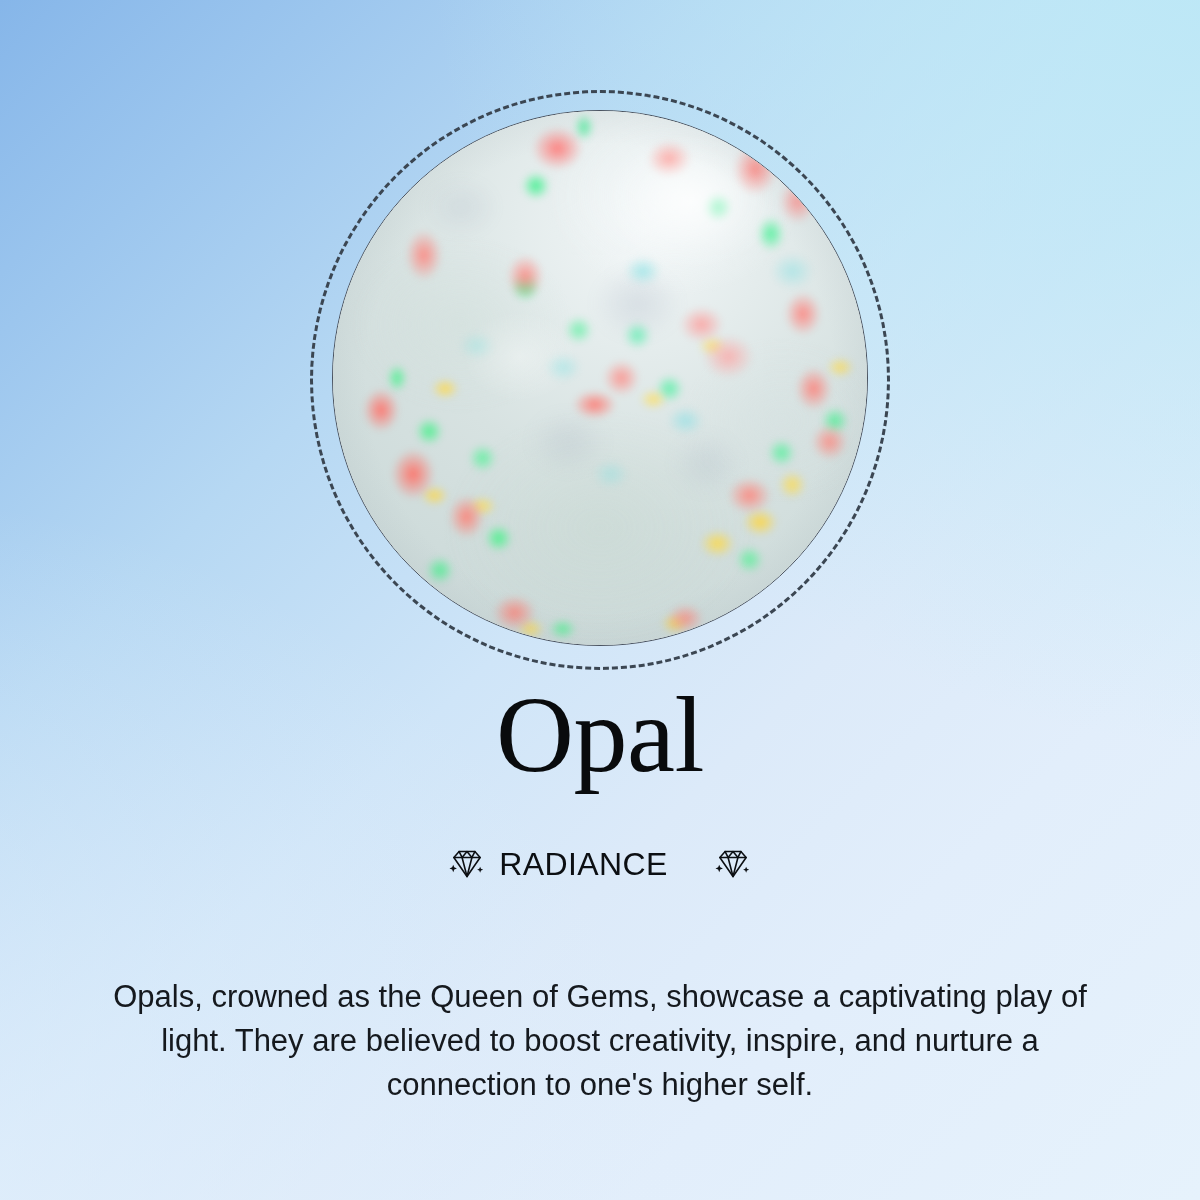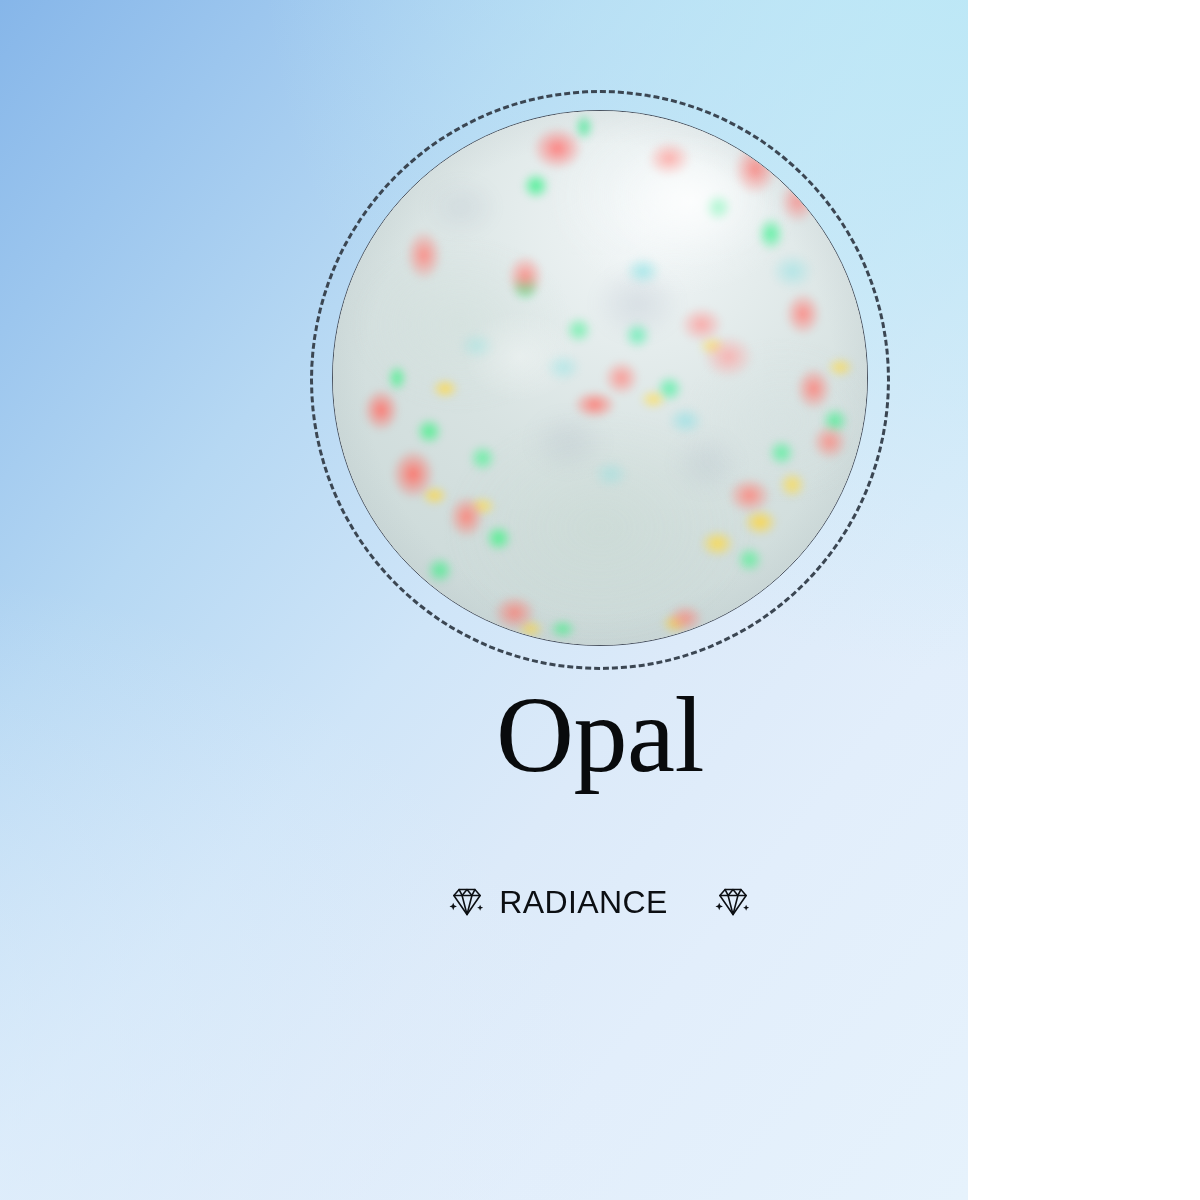--- a/index.html
+++ b/index.html
@@ -10,21 +10,21 @@
   body {
     width: 1200px;
     height: 1200px;
     overflow: hidden;
     font-family: "Liberation Sans", sans-serif;
   }
 
   
   .card {
     position: relative;
-    width: 968px;
+    width: 1200px;
     height: 1200px;
     background:
       linear-gradient(to bottom right,
         #86b6e9 0%,
         #9cc6ee 14%,
         #b6d8f3 30%,
         #cfe5f8 48%,
         #dceaf9 62%,
         #e2eefb 76%,
         #e6f2fc 100%);
@@ -214,21 +214,20 @@
     width: 1200px;
     display: flex;
     justify-content: center;
     align-items: center;
     gap: 44px;
   }
   .keyword {
     display: flex;
     align-items: center;
     gap: 11px;
-    margin-top: 38px;
   }
   .gem-icon {
     display: block;
     width: 42px;
     height: 42px;
     flex: 0 0 42px;
   }
   .keyword-label {
     font-family: "Liberation Sans", sans-serif;
     font-size: 32px;
@@ -304,14 +303,15 @@
         </g>
         <g fill="#0c0f13">
           <path d="M11 33 L12.6 37.1 L16.7 38.7 L12.6 40.3 L11 44.4 L9.4 40.3 L5.3 38.7 L9.4 37.1 Z"></path>
           <path d="M52 36 L53.3 39.3 L56.6 40.6 L53.3 41.9 L52 45.2 L50.7 41.9 L47.4 40.6 L50.7 39.3 Z"></path>
         </g>
       </svg>
     </div>
 
   </div>
 
+  <p class="description">Opals, crowned as the Queen of Gems, showcase a captivating play of light. They are believed to boost creativity, inspire, and nurture a connection to one's higher self.</p>
 
 </div>
 
 </body></html>

